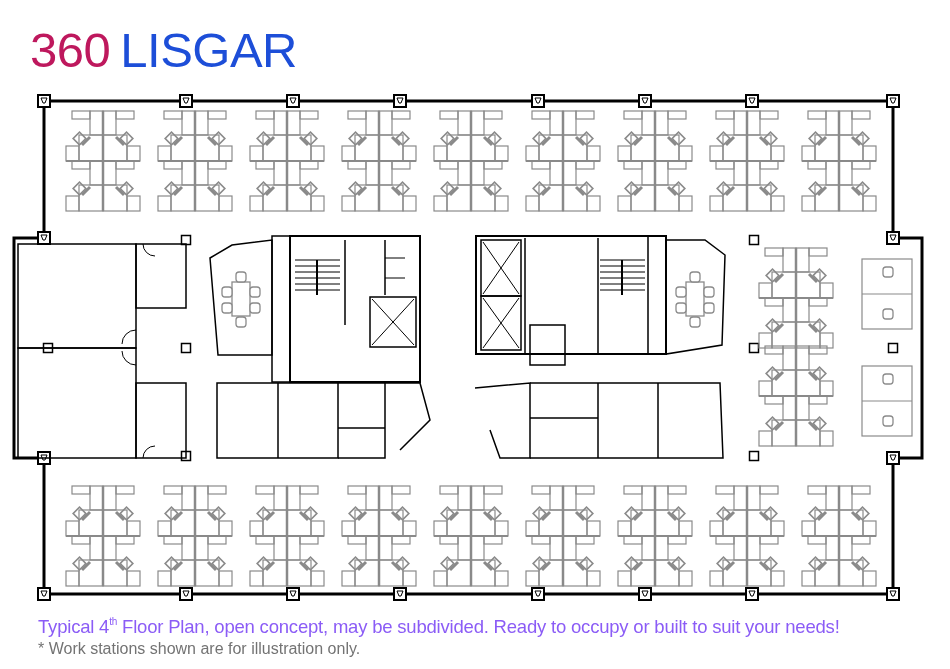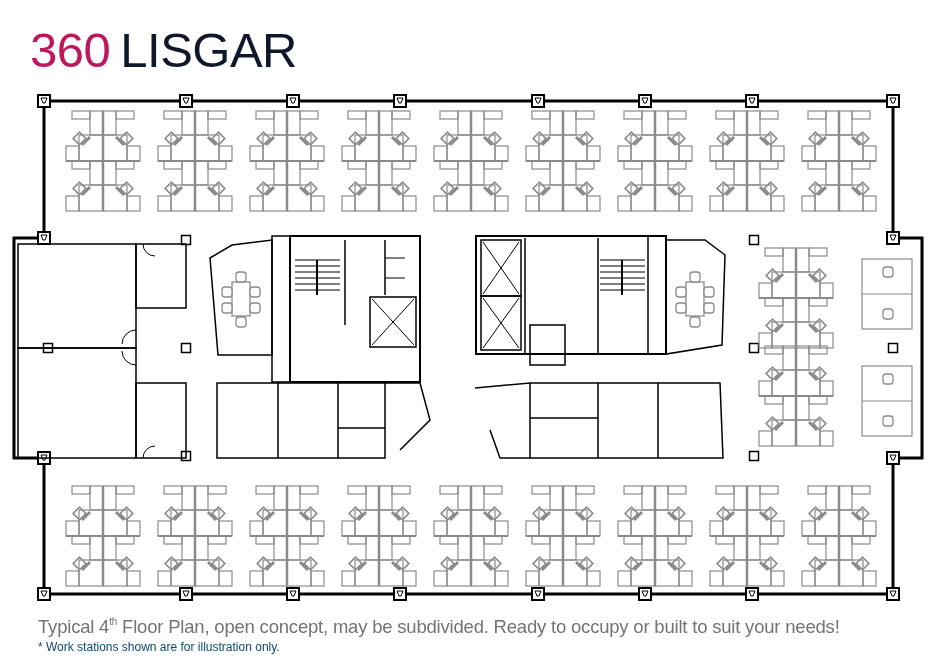--- a/index.html
+++ b/index.html
@@ -1,23 +1,23 @@
 <!DOCTYPE html>
 <html><head>
 <meta charset="utf-8">
 <style>
   html,body{margin:0;padding:0;background:#fff;}
   body{width:950px;height:669px;position:relative;overflow:hidden;font-family:"Liberation Sans",sans-serif;}
   .title{position:absolute;left:30px;top:22px;font-size:49px;line-height:56px;letter-spacing:-0.5px;white-space:nowrap;}
   .title .num{color:#be185d;}
-  .title .name{color:#0f172a;margin-left:10px;}
+  .title .name{color:#1d4ed8;margin-left:10px;}
   .plan{position:absolute;left:0;top:0;width:950px;height:669px;}
-  .caption{position:absolute;left:38px;top:616px;font-size:18.5px;color:#737373;white-space:nowrap;letter-spacing:-0.2px;}
+  .caption{position:absolute;left:38px;top:616px;font-size:18.5px;color:#8b5cf6;white-space:nowrap;letter-spacing:-0.2px;}
   .caption sup{font-size:10px;vertical-align:8px;}
-  .note{position:absolute;left:38px;top:640px;font-size:12px;color:#0c4a6e;white-space:nowrap;}
+  .note{position:absolute;left:38px;top:640px;font-size:16px;color:#737373;white-space:nowrap;}
 </style>
 </head>
 <body>
 
 <div class="title">
   <span class="num">360</span><span class="name">LISGAR</span>
 </div>
 
 <svg class="plan" viewBox="0 0 950 669" xmlns="http://www.w3.org/2000/svg">
   <defs>

